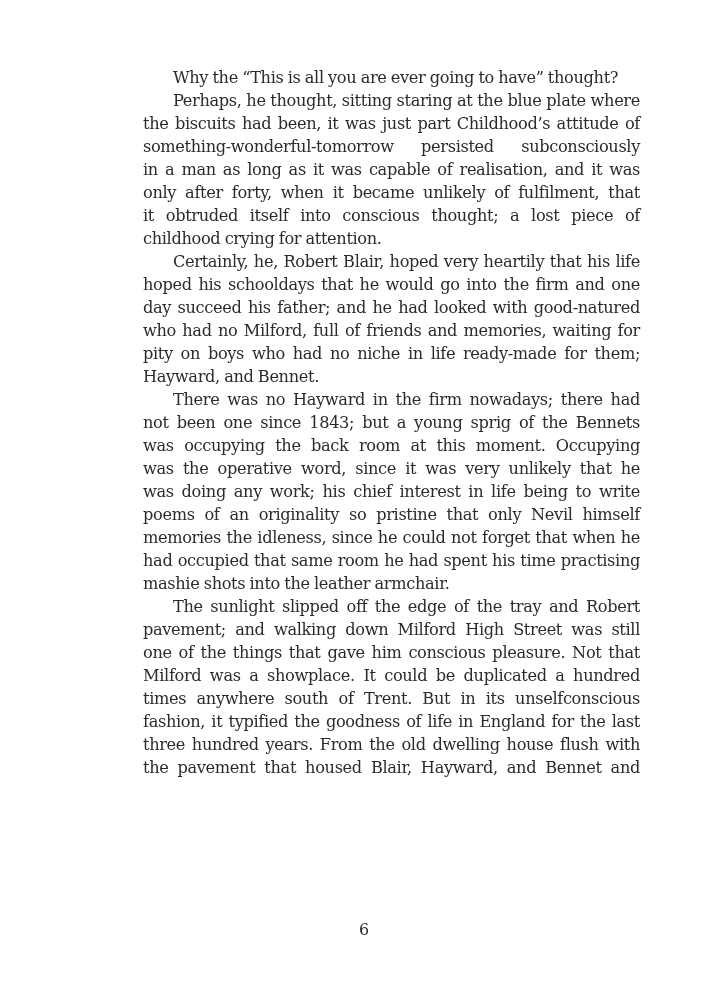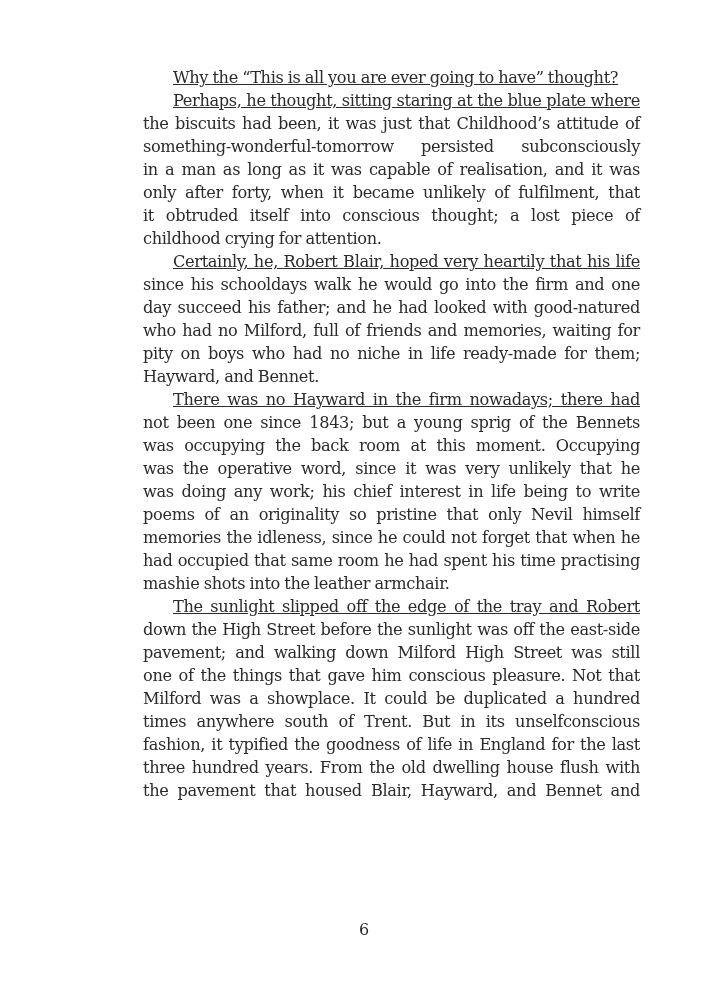--- a/index.html
+++ b/index.html
@@ -34,21 +34,20 @@
     }
     .line {
       display: block;
       white-space: nowrap;
       text-align: justify;
       text-align-last: justify;
       height: 23px;
     }
     .line.indent {
       padding-left: 30px;
-      text-decoration: underline;
     }
     .line.last {
       text-align-last: left;
     }
     .page-number {
       position: absolute;
       left: 0;
       width: 728px;
       top: 920px;
       text-align: center;
@@ -62,52 +61,51 @@
 
 <div class="page">
   <div class="text-block">
 
     <div>
       <span class="line indent last">Why the “This is all you are ever going to have” thought?</span>
     </div>
 
     <div>
       <span class="line indent">Perhaps, he thought, sitting staring at the blue plate where</span>
-      <span class="line">the biscuits had been, it was just that Childhood’s attitude of</span>
+      <span class="line">the biscuits had been, it was just part Childhood’s attitude of</span>
       <span class="line">something-wonderful-tomorrow persisted subconsciously</span>
       <span class="line">in a man as long as it was capable of realisation, and it was</span>
       <span class="line">only after forty, when it became unlikely of fulfilment, that</span>
       <span class="line">it obtruded itself into conscious thought; a lost piece of</span>
       <span class="line last">childhood crying for attention.</span>
     </div>
 
     <div>
       <span class="line indent">Certainly, he, Robert Blair, hoped very heartily that his life</span>
-      <span class="line">since his schooldays walk he would go into the firm and one</span>
+      <span class="line">hoped his schooldays that he would go into the firm and one</span>
       <span class="line">day succeed his father; and he had looked with good-natured</span>
       <span class="line">who had no Milford, full of friends and memories, waiting for</span>
       <span class="line">pity on boys who had no niche in life ready-made for them;</span>
       <span class="line last">Hayward, and Bennet.</span>
     </div>
 
     <div>
       <span class="line indent">There was no Hayward in the firm nowadays; there had</span>
       <span class="line">not been one since 1843; but a young sprig of the Bennets</span>
       <span class="line">was occupying the back room at this moment. Occupying</span>
       <span class="line">was the operative word, since it was very unlikely that he</span>
       <span class="line">was doing any work; his chief interest in life being to write</span>
       <span class="line">poems of an originality so pristine that only Nevil himself</span>
       <span class="line">memories the idleness, since he could not forget that when he</span>
       <span class="line">had occupied that same room he had spent his time practising</span>
       <span class="line last">mashie shots into the leather armchair.</span>
     </div>
 
     <div>
       <span class="line indent">The sunlight slipped off the edge of the tray and Robert</span>
-      <span class="line">down the High Street before the sunlight was off the east-side</span>
       <span class="line">pavement; and walking down Milford High Street was still</span>
       <span class="line">one of the things that gave him conscious pleasure. Not that</span>
       <span class="line">Milford was a showplace. It could be duplicated a hundred</span>
       <span class="line">times anywhere south of Trent. But in its unselfconscious</span>
       <span class="line">fashion, it typified the goodness of life in England for the last</span>
       <span class="line">three hundred years. From the old dwelling house flush with</span>
       <span class="line">the pavement that housed Blair, Hayward, and Bennet and</span>
     </div>
 
   </div>

